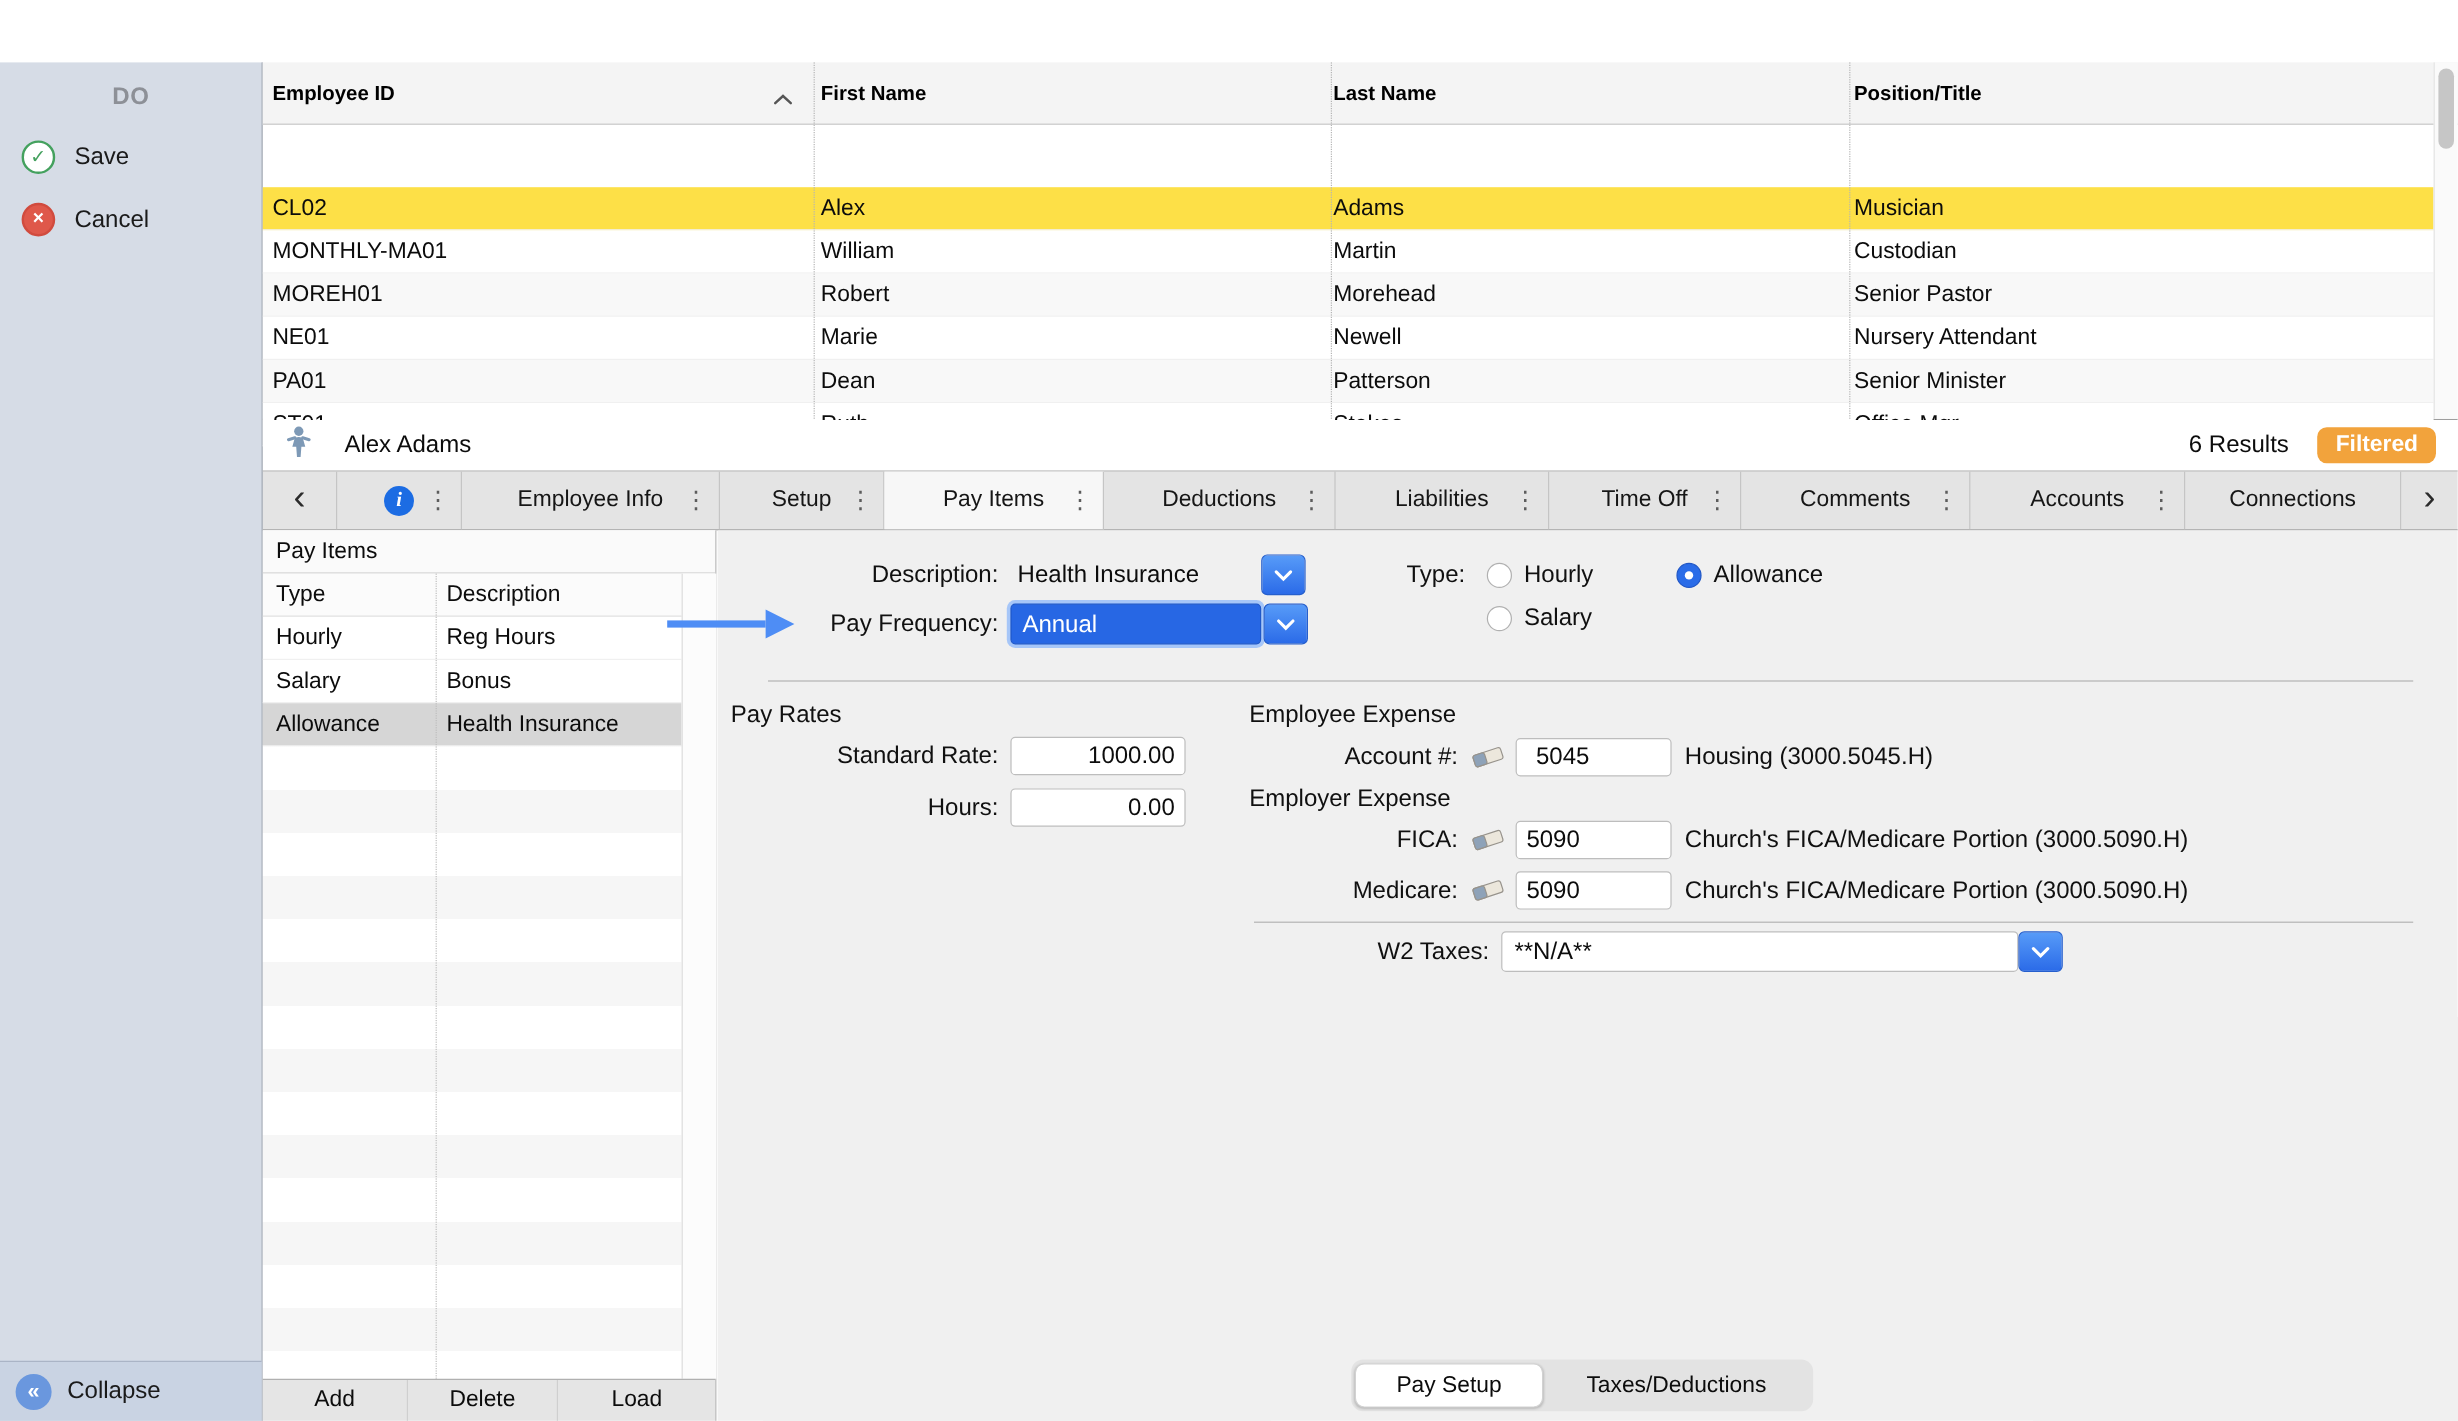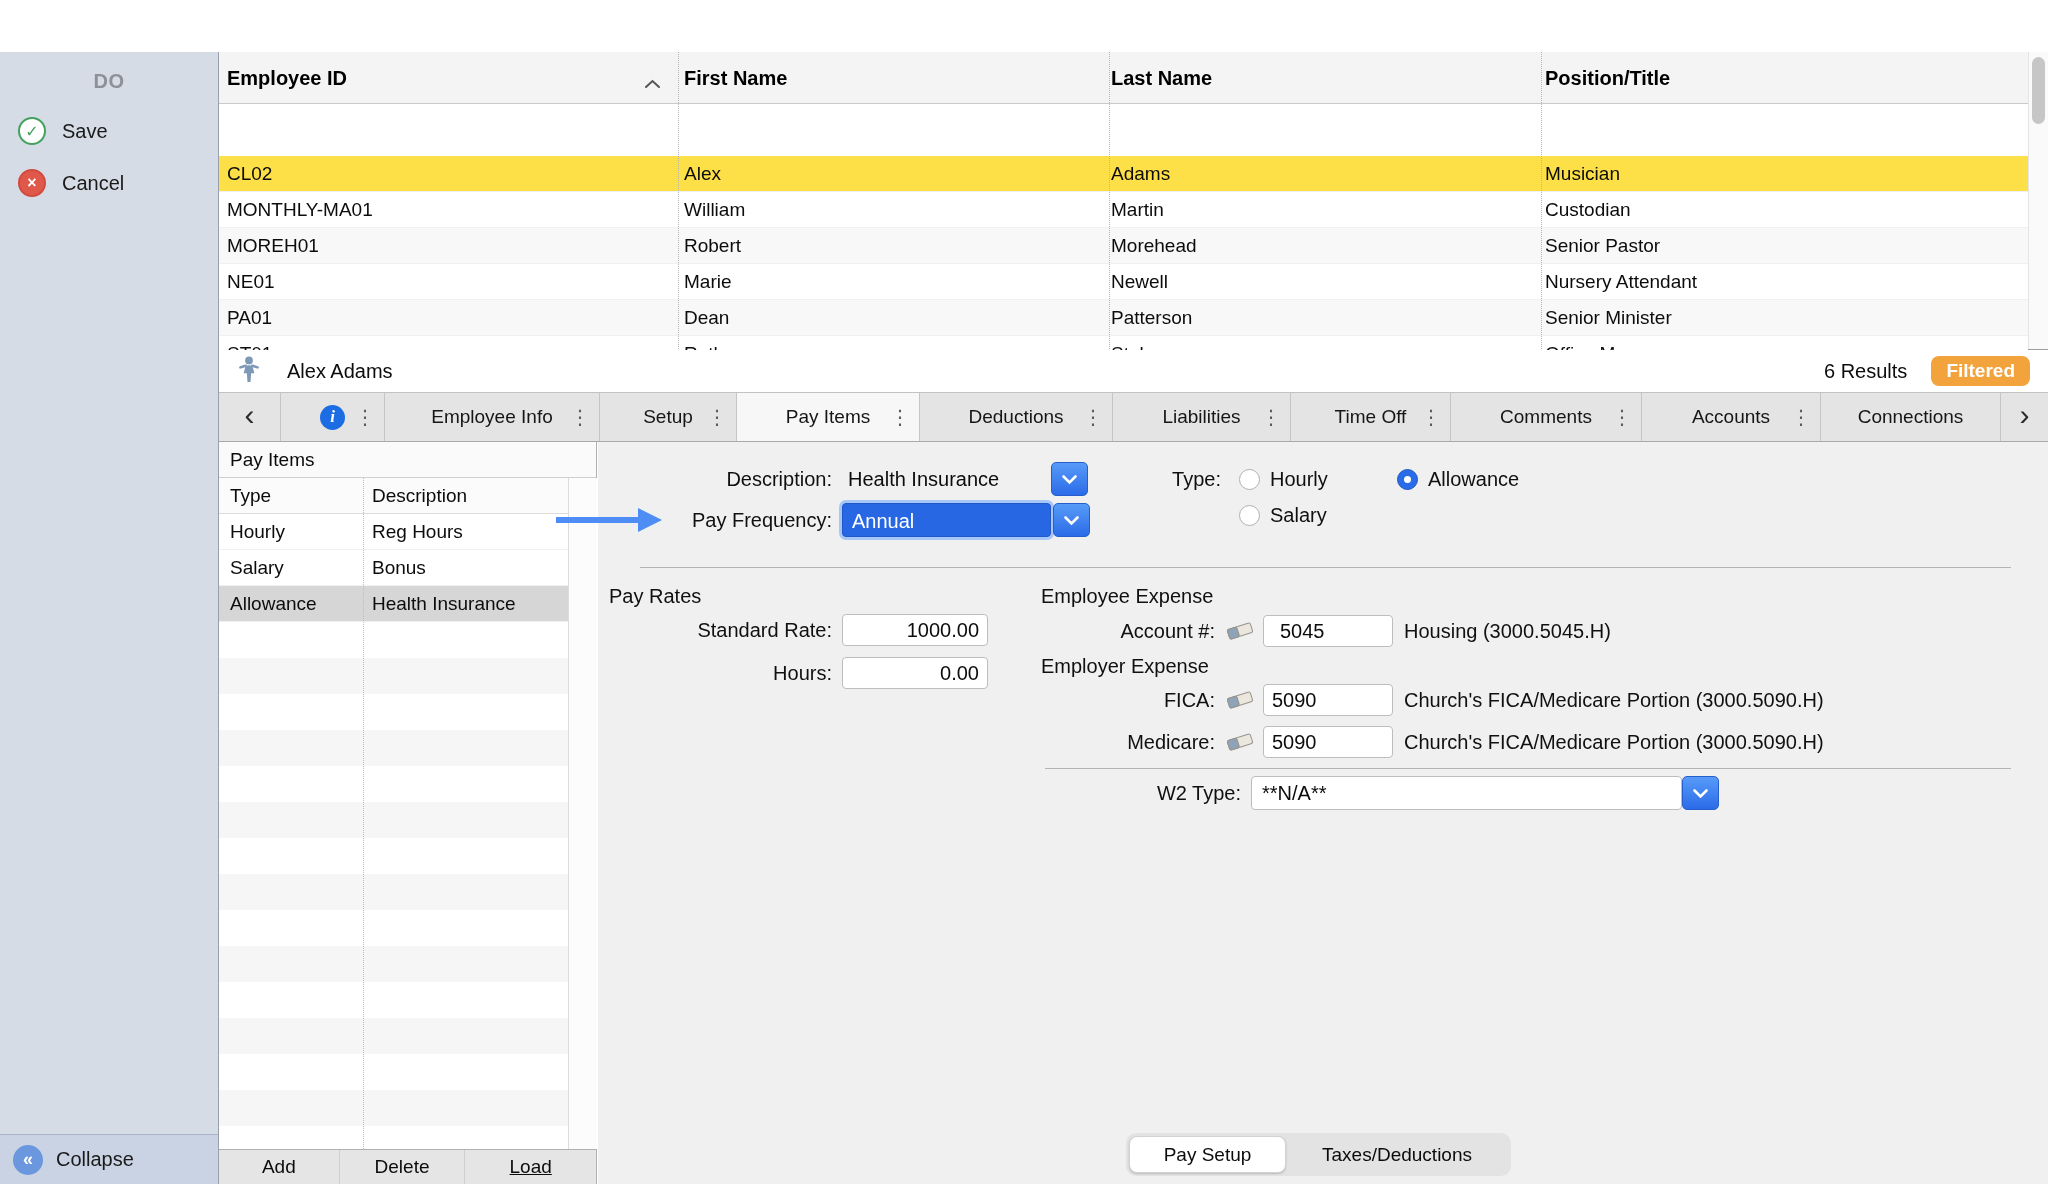--- a/index.html
+++ b/index.html
@@ -31,21 +31,21 @@
   .collapse-bar { position:absolute; left:0; right:0; bottom:0; height:50px; background:#c9d3e3;
                   border-top:1px solid #aab4c6; display:flex; align-items:center; gap:13px; padding-left:13px; }
   .collapse-circ { width:30px; height:30px; border-radius:50%; background:#6a97de; color:#fff;
                    display:flex; align-items:center; justify-content:center; font-size:18px; font-weight:bold; }
 
   
   .emp-table { position:absolute; left:219px; top:52px; right:0; height:298px; background:#fff;
                border-bottom:1px solid #9e9e9e; }
   .emp-header { position:absolute; top:0; left:0; right:0; height:52px; background:#f4f4f4;
                 border-bottom:1px solid #c9c9c9; }
-  .hcell { position:absolute; top:0; height:52px; line-height:52px; font-weight:bold; font-size:20px; color:#000; }
+  .hcell { position:absolute; top:0; height:52px; line-height:52px; font-weight:bold; font-size:17px; color:#000; }
   .sort-caret { position:absolute; left:425px; top:20px; }
   .vsep { position:absolute; top:0; bottom:0; width:0; border-left:1px dotted #b5b5b5; }
   .erow { position:absolute; left:0; right:20px; height:36px; border-bottom:1px solid #f0f0f0; background:#fff; }
   .erow.alt { background:#f8f8f8; }
   .erow.sel { background:#fde047; }
   .ecell { position:absolute; top:0; height:36px; line-height:36px; font-size:19px; color:#0c0c0c; white-space:nowrap; }
   .ec1{left:8px;} .ec2{left:465px;} .ec3{left:892px;} .ec4{left:1326px;}
   .scroll-track { position:absolute; right:0; top:0; bottom:0; width:20px; background:#fafafa;
                   border-left:1px solid #e4e4e4; }
   .scroll-thumb { position:absolute; left:3px; width:13px; top:5px; height:67px; border-radius:7px; background:#c6c6c6; }
@@ -294,21 +294,21 @@
       <span class="pcell pd">Health Insurance</span>
     </div>
 
     <div class="pp-stripes"></div>
     <div class="pp-dotted"></div>
     <div class="pp-strip"></div>
 
     <div class="pp-buttons">
       <div class="pp-btn" style="width:121px;">Add</div>
       <div class="pp-btn" style="width:126px;">Delete</div>
-      <div class="pp-btn" style="width:131px;text-decoration:underline;">Load</div>
+      <div class="pp-btn" style="width:131px;">Load</div>
     </div>
   </div>
 
   <div class="detail">
 
     <div class="dlabel" style="left:2px; top:20px; width:232px;">Description:</div>
     <div class="dd-plain" style="left:244px; top:20px; width:200px;">Health Insurance</div>
     <div class="dd-btn" style="left:453px; top:20px;">
       <svg width="17" height="11" viewBox="0 0 17 11">
           <path d="M2.5 2.5 L8.5 8.5 L14.5 2.5" stroke="#fff" stroke-width="2.6" fill="none" stroke-linecap="round"></path>
@@ -372,21 +372,21 @@
             <rect x="3" y="8" width="24" height="10" rx="2" fill="#ece7dc" stroke="#97938c"></rect>
             <rect x="3" y="8" width="10" height="10" rx="2" fill="#8ea2b8" stroke="#97938c"></rect>
           </g>
         </svg>
     </span>
     <input class="dinput" style="left: 665px; top: 284px; width: 130px;" value="5090">
     <div class="dtext" style="left:806px; top:283px;">Church's FICA/Medicare Portion (3000.5090.H)</div>
 
     <div class="divider" style="left:447px; top:326px; width:966px;"></div>
 
-    <div class="dlabel" style="left:442px; top:334px; width:201px;">W2 Type:</div>
+    <div class="dlabel" style="left:442px; top:334px; width:201px;">W2 Taxes:</div>
     <div class="dd-field" style="left:653px; top:334px; width:431px;">**N/A**</div>
     <div class="dd-btn" style="left:1084px; top:334px;">
       <svg width="17" height="11" viewBox="0 0 17 11">
           <path d="M2.5 2.5 L8.5 8.5 L14.5 2.5" stroke="#fff" stroke-width="2.6" fill="none" stroke-linecap="round"></path>
         </svg>
     </div>
 
     <div class="seg-wrap" style="left:528px; top:691px;">
       <div class="seg active" style="width:157px;">Pay Setup</div>
       <div class="seg" style="width:222px;">Taxes/Deductions</div>

